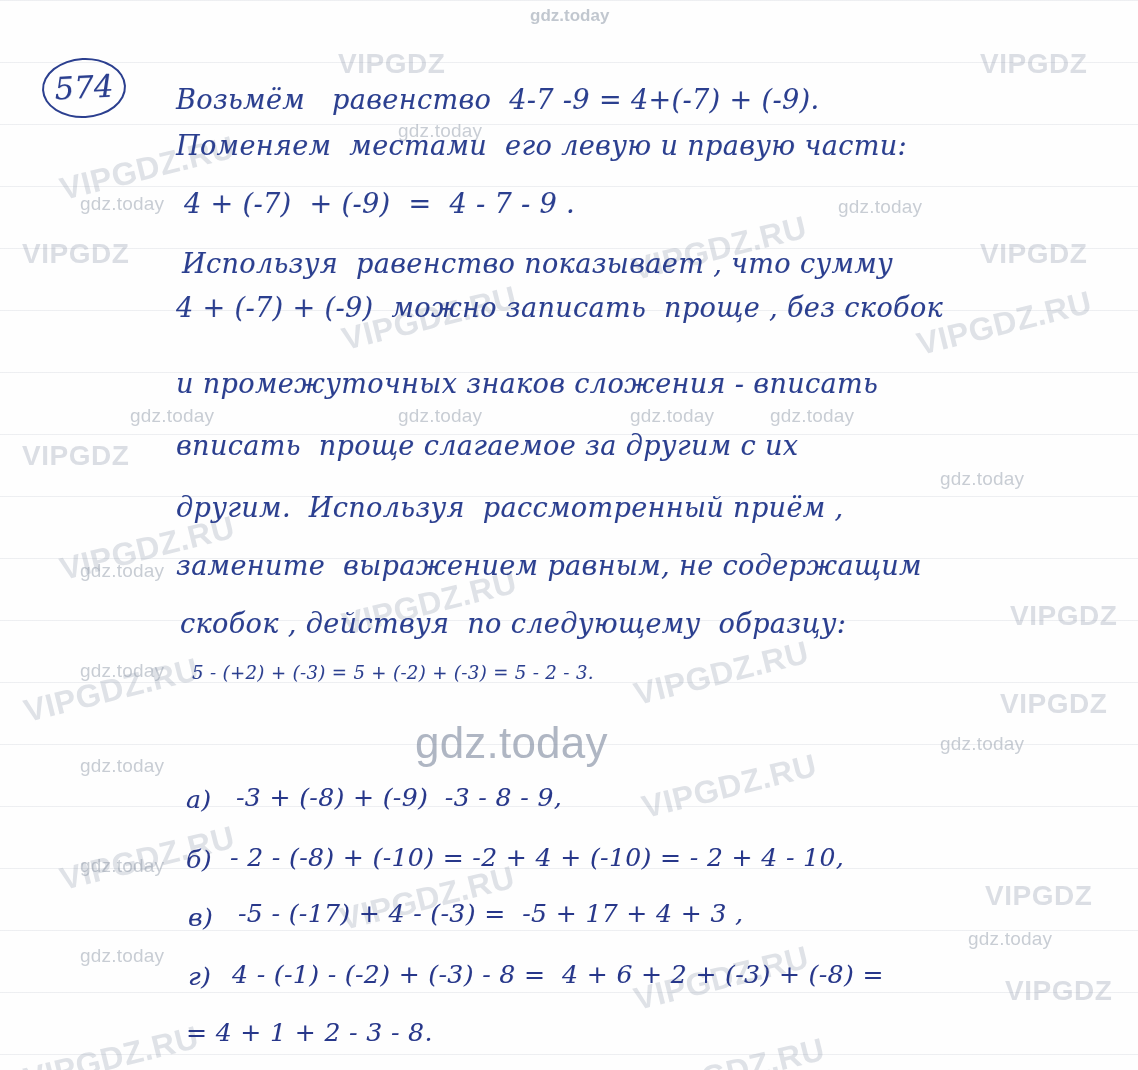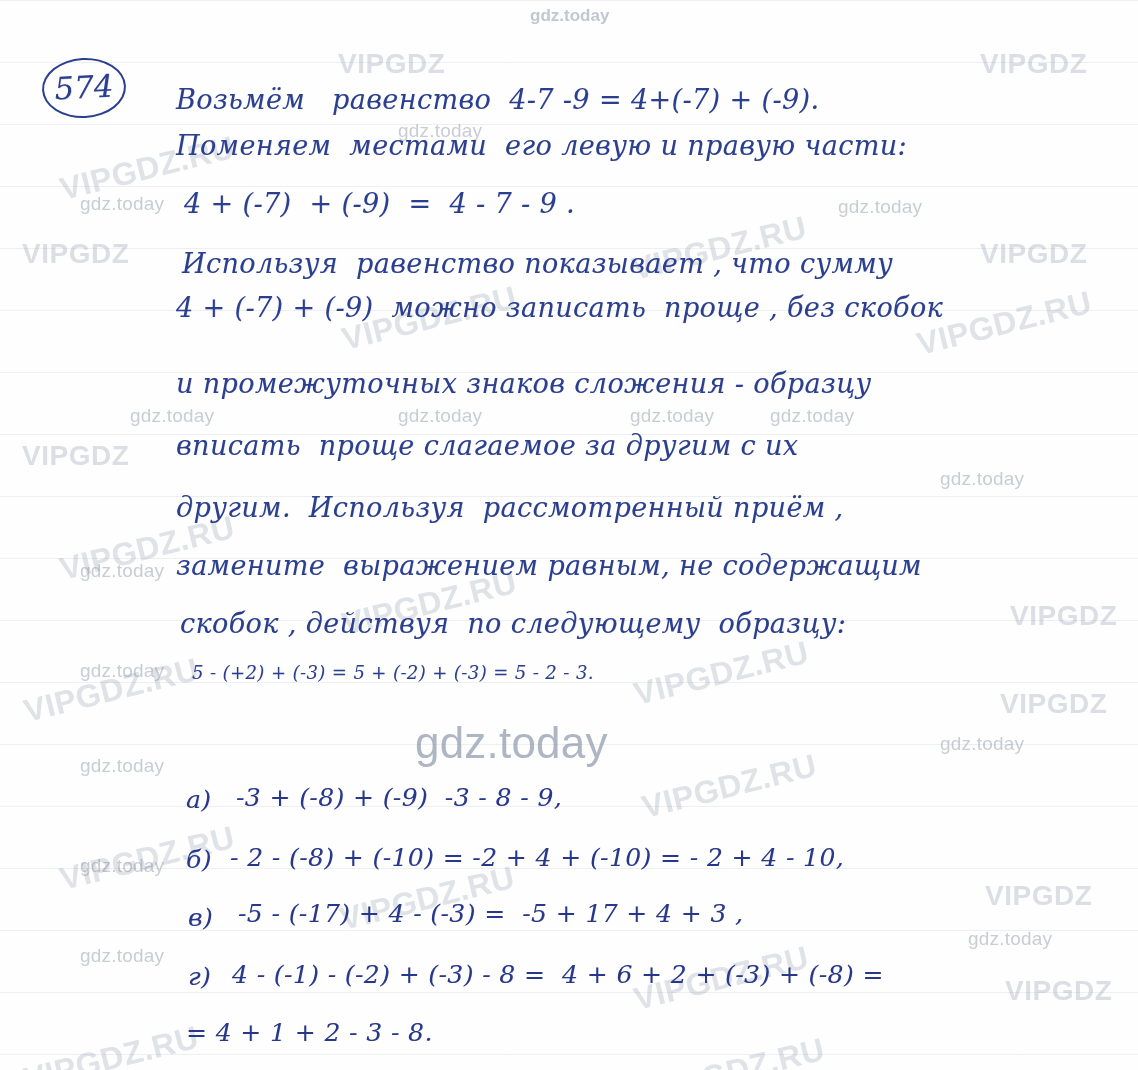--- a/index.html
+++ b/index.html
@@ -173,21 +173,21 @@
   </div>
 
   <div class="ex-number">574</div>
 
   <div>
     <div class="hand big" style="left:176px; top:84px;">Возьмём   равенство  4-7 -9 = 4+(-7) + (-9).</div>
     <div class="hand big" style="left:176px; top:130px;">Поменяем  местами  его левую и правую части:</div>
     <div class="hand big" style="left:184px; top:188px;">4 + (-7)  + (-9)  =  4 - 7 - 9 .</div>
     <div class="hand big" style="left:182px; top:248px;">Используя  равенство показывает , что сумму</div>
     <div class="hand big" style="left:176px; top:292px;">4 + (-7) + (-9)  можно записать  проще , без скобок</div>
-    <div class="hand big" style="left:176px; top:368px;">и промежуточных знаков сложения - образцу</div>
+    <div class="hand big" style="left:176px; top:368px;">и промежуточных знаков сложения - вписать</div>
     <div class="hand big" style="left:176px; top:430px;">вписать  проще слагаемое за другим с их</div>
     <div class="hand big" style="left:176px; top:492px;">другим.  Используя  рассмотренный приём ,</div>
     <div class="hand big" style="left:176px; top:550px;">замените  выражением равным, не содержащим</div>
     <div class="hand big" style="left:180px; top:608px;">скобок , действуя  по следующему  образцу:</div>
     <div class="hand mid" style="left:192px; top:662px;">5 - (+2) + (-3) = 5 + (-2) + (-3) = 5 - 2 - 3.</div>
   </div>
 
   <div>
     <div>
       <div class="hand ans" style="left:186px; top:785px;">а)</div>

